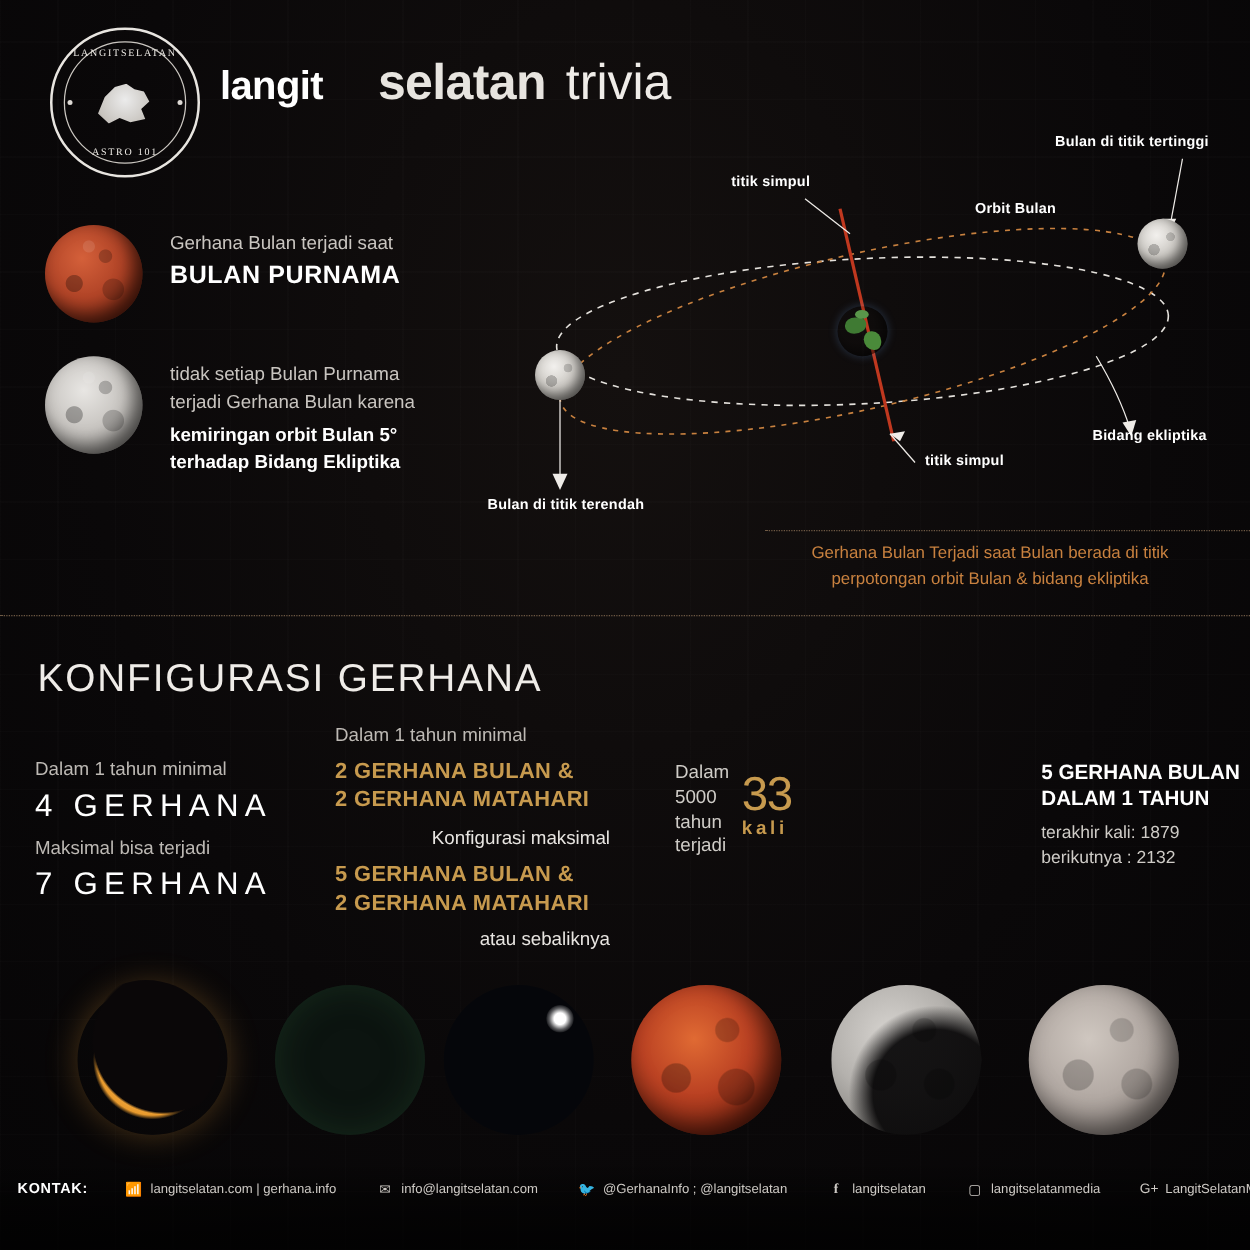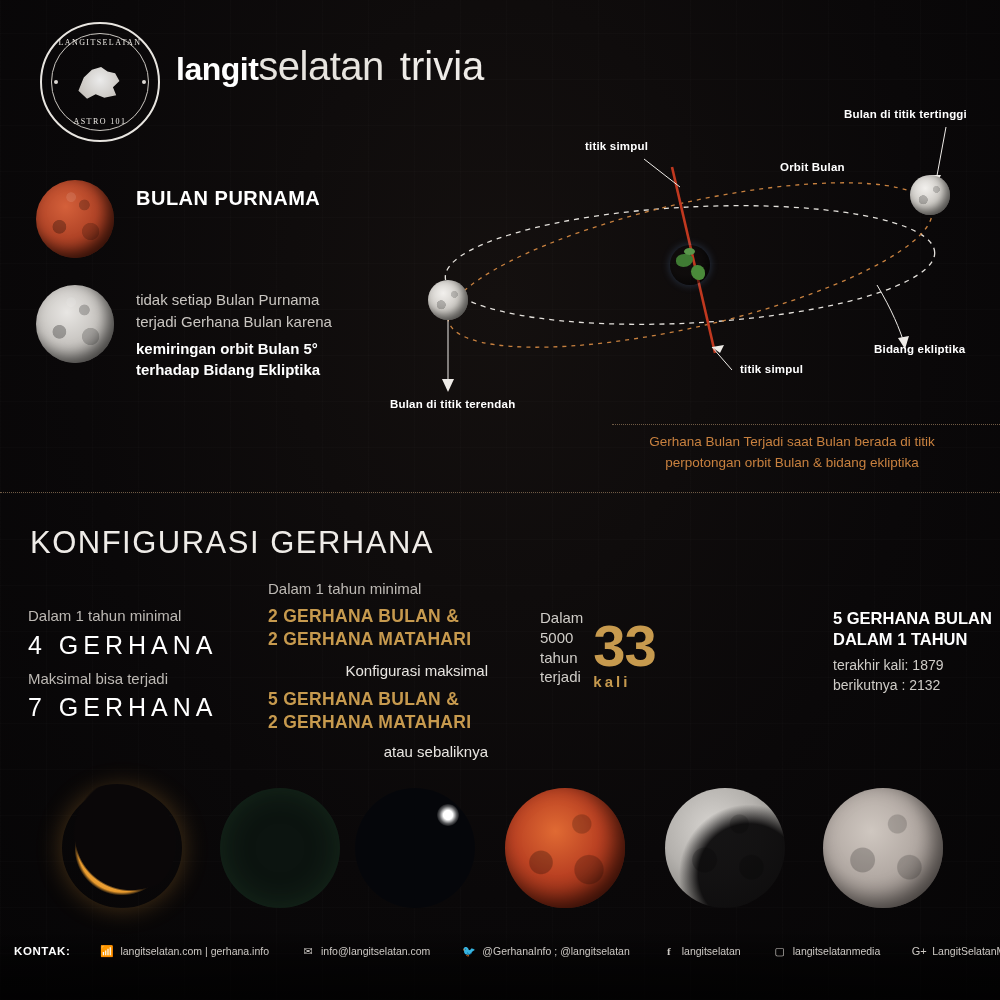--- a/index.html
+++ b/index.html
@@ -50,22 +50,22 @@
   }
   .logo .dot-l { left: 12px; }
   .logo .dot-r { right: 12px; }
 
   #title-wrap { position: absolute; left: 176px; top: 44px; }
   #title-wrap .t1 {
     font-size: 32px; font-weight: bold; color: #ffffff; letter-spacing: -0.5px;
     display: inline-block; vertical-align: baseline;
   }
   #title-wrap .t2 {
-    font-size: 40px; font-weight: 400; color: #e7e4df; letter-spacing: -0.5px;
-    display: inline-block; vertical-align: baseline;
+    font-size: 40px; font-weight: 700; color: #e7e4df; letter-spacing: -0.5px;
+    display: inline-block; vertical-align: baseline; margin-left: 44px;
   }
   #title-wrap .t3 {
     font-size: 40px; font-weight: 400; color: #efece8; letter-spacing: 0px;
     display: inline-block; vertical-align: baseline; margin-left: 16px;
   }
 
   
   .fact { position: absolute; display: flex; align-items: flex-start; }
   #fact1 { left: 36px; top: 180px; }
   #fact2 { left: 36px; top: 285px; justify-content: space-between; }
@@ -154,21 +154,21 @@
     font-size: 17.5px; color: #c79a4e; font-weight: bold; line-height: 1.35; letter-spacing: .3px;
   }
   .col .white-b { font-size: 15px; color: #e8e5e1; font-weight: 300; line-height: 1.45; text-align: right; }
 
   #col1 { left: 28px; top: 605px; width: 200px; }
   #col2 { left: 268px; top: 578px; width: 220px; }
 
   #col3 { left: 540px; top: 608px; width: 260px; }
   #col3 .lead { font-size: 15px; color: #cfccc7; font-weight: 300; line-height: 1.32; }
   #col3 .num {
-    font-size: 58px; font-weight: bold; color: #c79a4e; line-height: .95; letter-spacing: -1px;
+    font-size: 38px; font-weight: normal; color: #c79a4e; line-height: .95; letter-spacing: -1px;
   }
   #col3 .kali { font-size: 15px; font-weight: bold; color: #c79a4e; letter-spacing: 3px; }
   #col3 .right-text { font-size: 14.5px; color: #d4d1cc; font-weight: 300; line-height: 1.35; }
 
   #col4 { left: 833px; top: 608px; width: 175px; }
   #col4 .hdr { font-size: 16.5px; font-weight: bold; color: #ffffff; line-height: 1.3; }
   #col4 .sub { font-size: 14px; color: #cfccc7; font-weight: 300; line-height: 1.45; margin-top: 4px; }
 
   
   #strip { position: absolute; left: 0; top: 780px; width: 1000px; height: 145px; }
@@ -261,20 +261,21 @@
       <div class="dot-r"></div>
     </div>
     <div id="title-wrap">
       <span class="t1">langit</span><span class="t2">selatan</span><span class="t3">trivia</span>
     </div>
   </div>
 
   <div class="fact" id="fact1">
     <div class="moon moon-red"></div>
     <div class="fact-text">
+      <div class="light">Gerhana Bulan terjadi saat</div>
       <div class="bold">BULAN PURNAMA</div>
     </div>
   </div>
 
   <div class="fact" id="fact2">
     <div class="moon moon-grey"></div>
     <div class="fact-text">
       <div class="light">tidak setiap Bulan Purnama</div>
       <div class="light">terjadi Gerhana Bulan karena</div>
       <div class="bold-sm">kemiringan orbit Bulan 5°</div>

